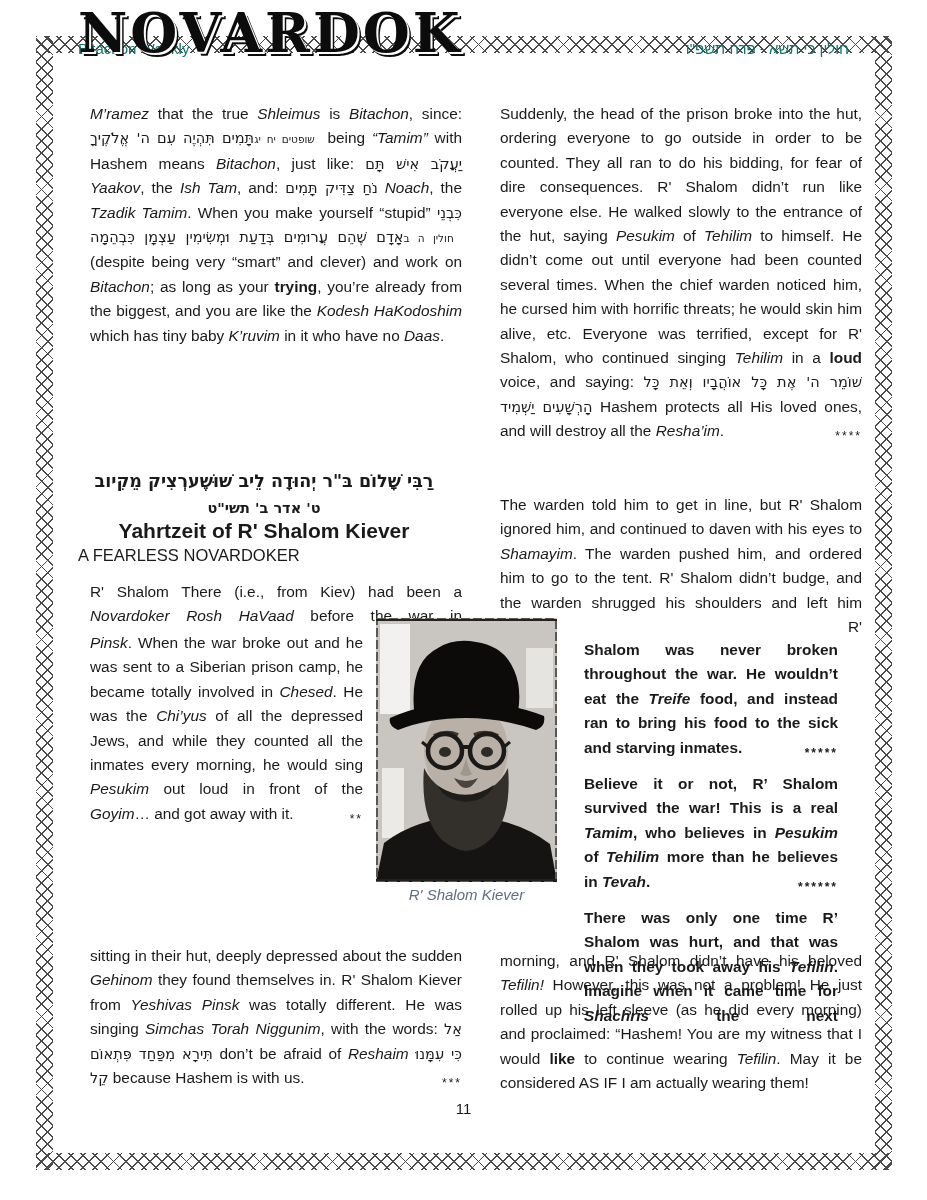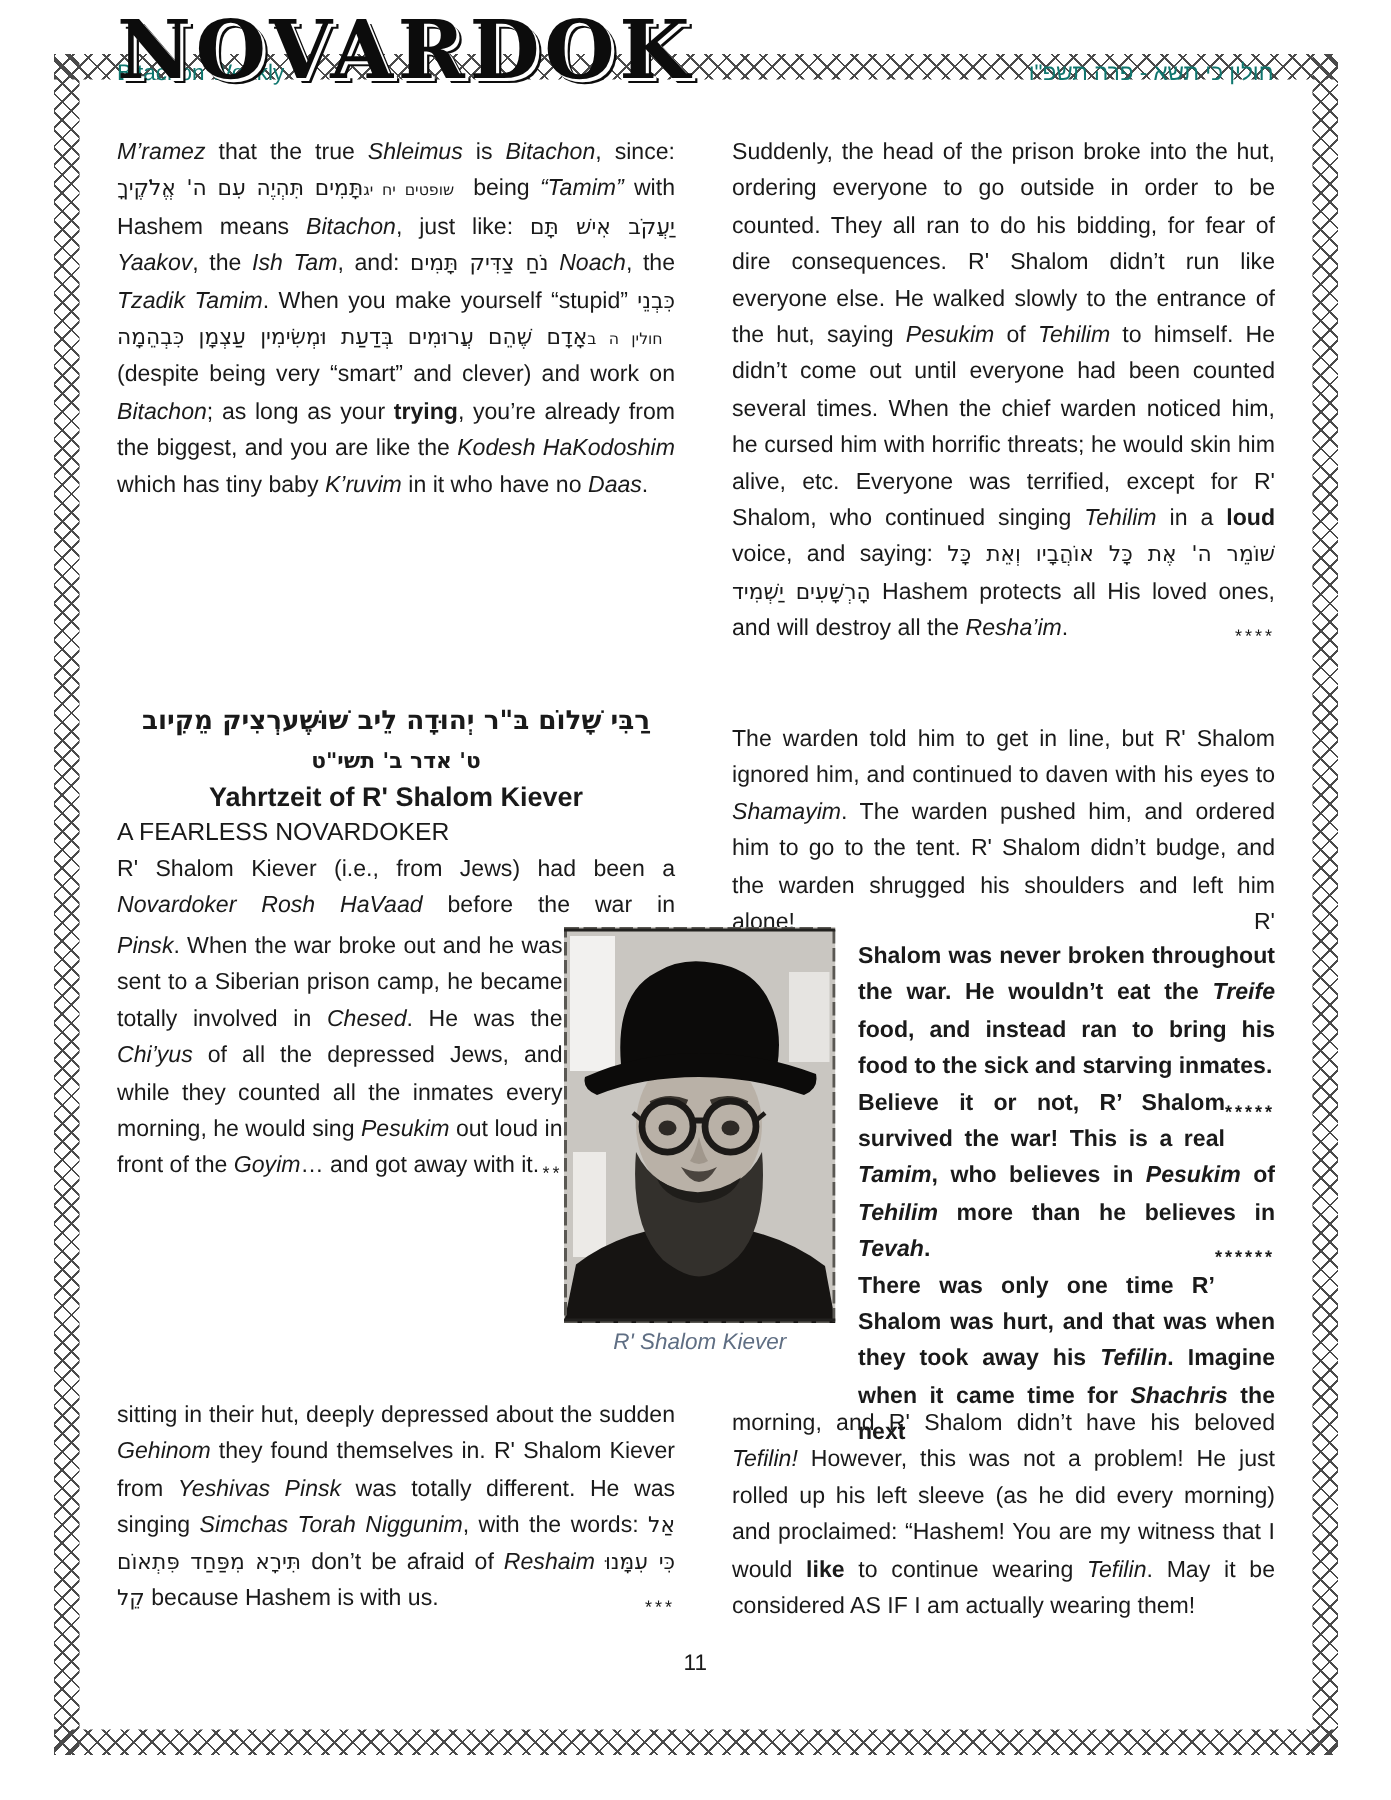--- a/index.html
+++ b/index.html
@@ -30,33 +30,33 @@
   
   #l-p1{top:90px;}
   #l-title{top:392px;left:0;width:100%;text-align:center;
            font-family:"DejaVu Serif",serif;font-weight:bold;font-size:54px;line-height:66px;
            letter-spacing:3px;color:#0c0c0c;
            text-shadow:2px 2px 0 #ffffff, 3.5px 3.5px 0 #0c0c0c;}
   #l-hebname{top:468px;text-align:center;font-weight:bold;font-size:17.5px;line-height:26px;
              direction:rtl;font-family:"DejaVu Sans",sans-serif;}
   #l-hebdate{top:497px;text-align:center;font-weight:bold;font-size:14.5px;line-height:22px;
              direction:rtl;font-family:"DejaVu Sans",sans-serif;}
-  #l-yahrtzeit{top:519px;text-align:center;font-weight:bold;font-size:18px;line-height:24px;}
+  #l-yahrtzeit{top:519px;text-align:center;font-weight:bold;font-size:21px;line-height:24px;}
   #l-subtitle{top:543px;text-align:left;font-size:16.5px;line-height:24px;}
   #l-p2intro{top:568px;}
   #l-wrap{top:619px;width:297px;}
   #l-tail{top:932px;}
 
   
   #r-p1{top:90px;}
   #r-p2{top:481px;}
   #r-wrap{top:626px;left:84px;width:278px;font-weight:bold;}
   #r-tail{top:937px;}
 
-  .par{margin:0;}
+  .par{margin:12px;}
   .i{font-style:italic;}
   .b{font-weight:bold;}
   .he{direction:rtl;unicode-bidi:isolate;font-family:"DejaVu Sans",sans-serif;font-size:14.5px;}
   .hs{direction:rtl;unicode-bidi:isolate;font-family:"DejaVu Sans",sans-serif;font-size:10.5px;}
   .stars{float:right;font-size:12px;letter-spacing:2px;padding-top:5px;color:#1a1a1a;}
 
   #photo{position:absolute;left:376px;top:618px;width:181px;height:264px;}
   #caption{position:absolute;left:366px;top:886px;width:201px;text-align:center;
            font-style:italic;font-size:15px;color:#5f6e83;}
   #pagenum{position:absolute;left:0;top:1100px;width:100%;text-align:center;font-size:15px;}
@@ -74,21 +74,21 @@
   <div id="hdr-left" class="hdr">Bitachon Weekly</div>
   <div id="hdr-right" class="hdr">חולין כי תשא - פרה תשפ"ו</div>
 
   <div id="col-left" class="col">
     <p id="l-p1" class="blk par"><span class="i">M’ramez</span><span> that the true </span><span class="i">Shleimus</span><span> is </span><span class="i">Bitachon</span><span>, since: </span><span class="he">תָּמִים תִּהְיֶה עִם ה' אֱלֹקֶיךָ</span><span class="hs"> שופטים יח יג</span><span> being </span><span class="i">“Tamim”</span><span> with Hashem means </span><span class="i">Bitachon</span><span>, just like: </span><span class="he">יַעֲקֹב אִישׁ תָּם</span><span> </span><span class="i">Yaakov</span><span>, the </span><span class="i">Ish Tam</span><span>, and: </span><span class="he">נֹחַ צַדִּיק תָּמִים</span><span> </span><span class="i">Noach</span><span>, the </span><span class="i">Tzadik Tamim</span><span>. When you make yourself “stupid” </span><span class="he">כִּבְנֵי אָדָם שֶׁהֵם עֲרוּמִים בְּדַעַת וּמְשִׂימִין עַצְמָן כִּבְהֵמָה</span><span class="hs"> חולין ה ב</span><span> (despite being very “smart” and clever) and work on </span><span class="i">Bitachon</span><span>; as long as your </span><span class="b">trying</span><span>, you’re already from the biggest, and you are like the </span><span class="i">Kodesh HaKodoshim</span><span> which has tiny baby </span><span class="i">K’ruvim</span><span> in it who have no </span><span class="i">Daas</span><span>.</span></p>
     <div id="l-title">NOVARDOK</div>
     <div id="l-hebname" class="blk">רַבִּי שָׁלוֹם בּ"ר יְהוּדָה לֵיב שׁוּשֶׁערְצִיק מֵקִיוב</div>
     <div id="l-hebdate" class="blk">ט' אדר ב' תשי"ט</div>
     <div id="l-yahrtzeit" class="blk">Yahrtzeit of R' Shalom Kiever</div>
     <div id="l-subtitle" class="blk">A FEARLESS NOVARDOKER</div>
-    <p id="l-p2intro" class="blk par cont"><span>R' Shalom Kiever (i.e., from Jews) had been a </span><span class="i">Novardoker Rosh HaVaad</span><span> before the war in</span></p>
+    <p id="l-p2intro" class="blk par cont"><span>R' Shalom There (i.e., from Kiev) had been a </span><span class="i">Novardoker Rosh HaVaad</span><span> before the war in</span></p>
     <div id="l-wrap" class="blk">
       <p class="par"><span class="i">Pinsk</span><span>. When the war broke out and he was sent to a Siberian prison camp, he became totally involved in </span><span class="i">Chesed</span><span>. He was the </span><span class="i">Chi’yus</span><span> of all the depressed Jews, and while they counted all the inmates every morning, he would sing </span><span class="i">Pesukim</span><span> out loud in front of the </span><span class="i">Goyim</span><span>… and got away with it.</span><span class="stars">**</span></p>
     </div>
     <p id="l-tail" class="blk par"><span>sitting in their hut, deeply depressed about the sudden </span><span class="i">Gehinom</span><span> they found themselves in. R' Shalom Kiever from </span><span class="i">Yeshivas Pinsk</span><span> was totally different. He was singing </span><span class="i">Simchas Torah Niggunim</span><span>, with the words: </span><span class="he">אַל תִּירָא מִפַּחַד פִּתְאוֹם</span><span> don’t be afraid of </span><span class="i">Reshaim</span><span> </span><span class="he">כִּי עִמָּנוּ קֵל</span><span> because Hashem is with us.</span><span class="stars">***</span></p>
   </div>
 
   <div id="col-right" class="col">
     <p id="r-p1" class="blk par"><span>Suddenly, the head of the prison broke into the hut, ordering everyone to go outside in order to be counted. They all ran to do his bidding, for fear of dire consequences. R' Shalom didn’t run like everyone else. He walked slowly to the entrance of the hut, saying </span><span class="i">Pesukim</span><span> of </span><span class="i">Tehilim</span><span> to himself. He didn’t come out until everyone had been counted several times. When the chief warden noticed him, he cursed him with horrific threats; he would skin him alive, etc. Everyone was terrified, except for R' Shalom, who continued singing </span><span class="i">Tehilim</span><span> in a </span><span class="b">loud</span><span> voice, and saying: </span><span class="he">שׁוֹמֵר ה' אֶת כָּל אוֹהֲבָיו וְאֵת כָּל הָרְשָׁעִים יַשְׁמִיד</span><span> Hashem protects all His loved ones, and will destroy all the </span><span class="i">Resha’im</span><span>.</span><span class="stars">****</span></p>
     <p id="r-p2" class="blk par cont"><span>The warden told him to get in line, but R' Shalom ignored him, and continued to daven with his eyes to </span><span class="i">Shamayim</span><span>. The warden pushed him, and ordered him to go to the tent. R' Shalom didn’t budge, and the warden shrugged his shoulders and left him alone! R'</span></p>
     <div id="r-wrap" class="blk">

